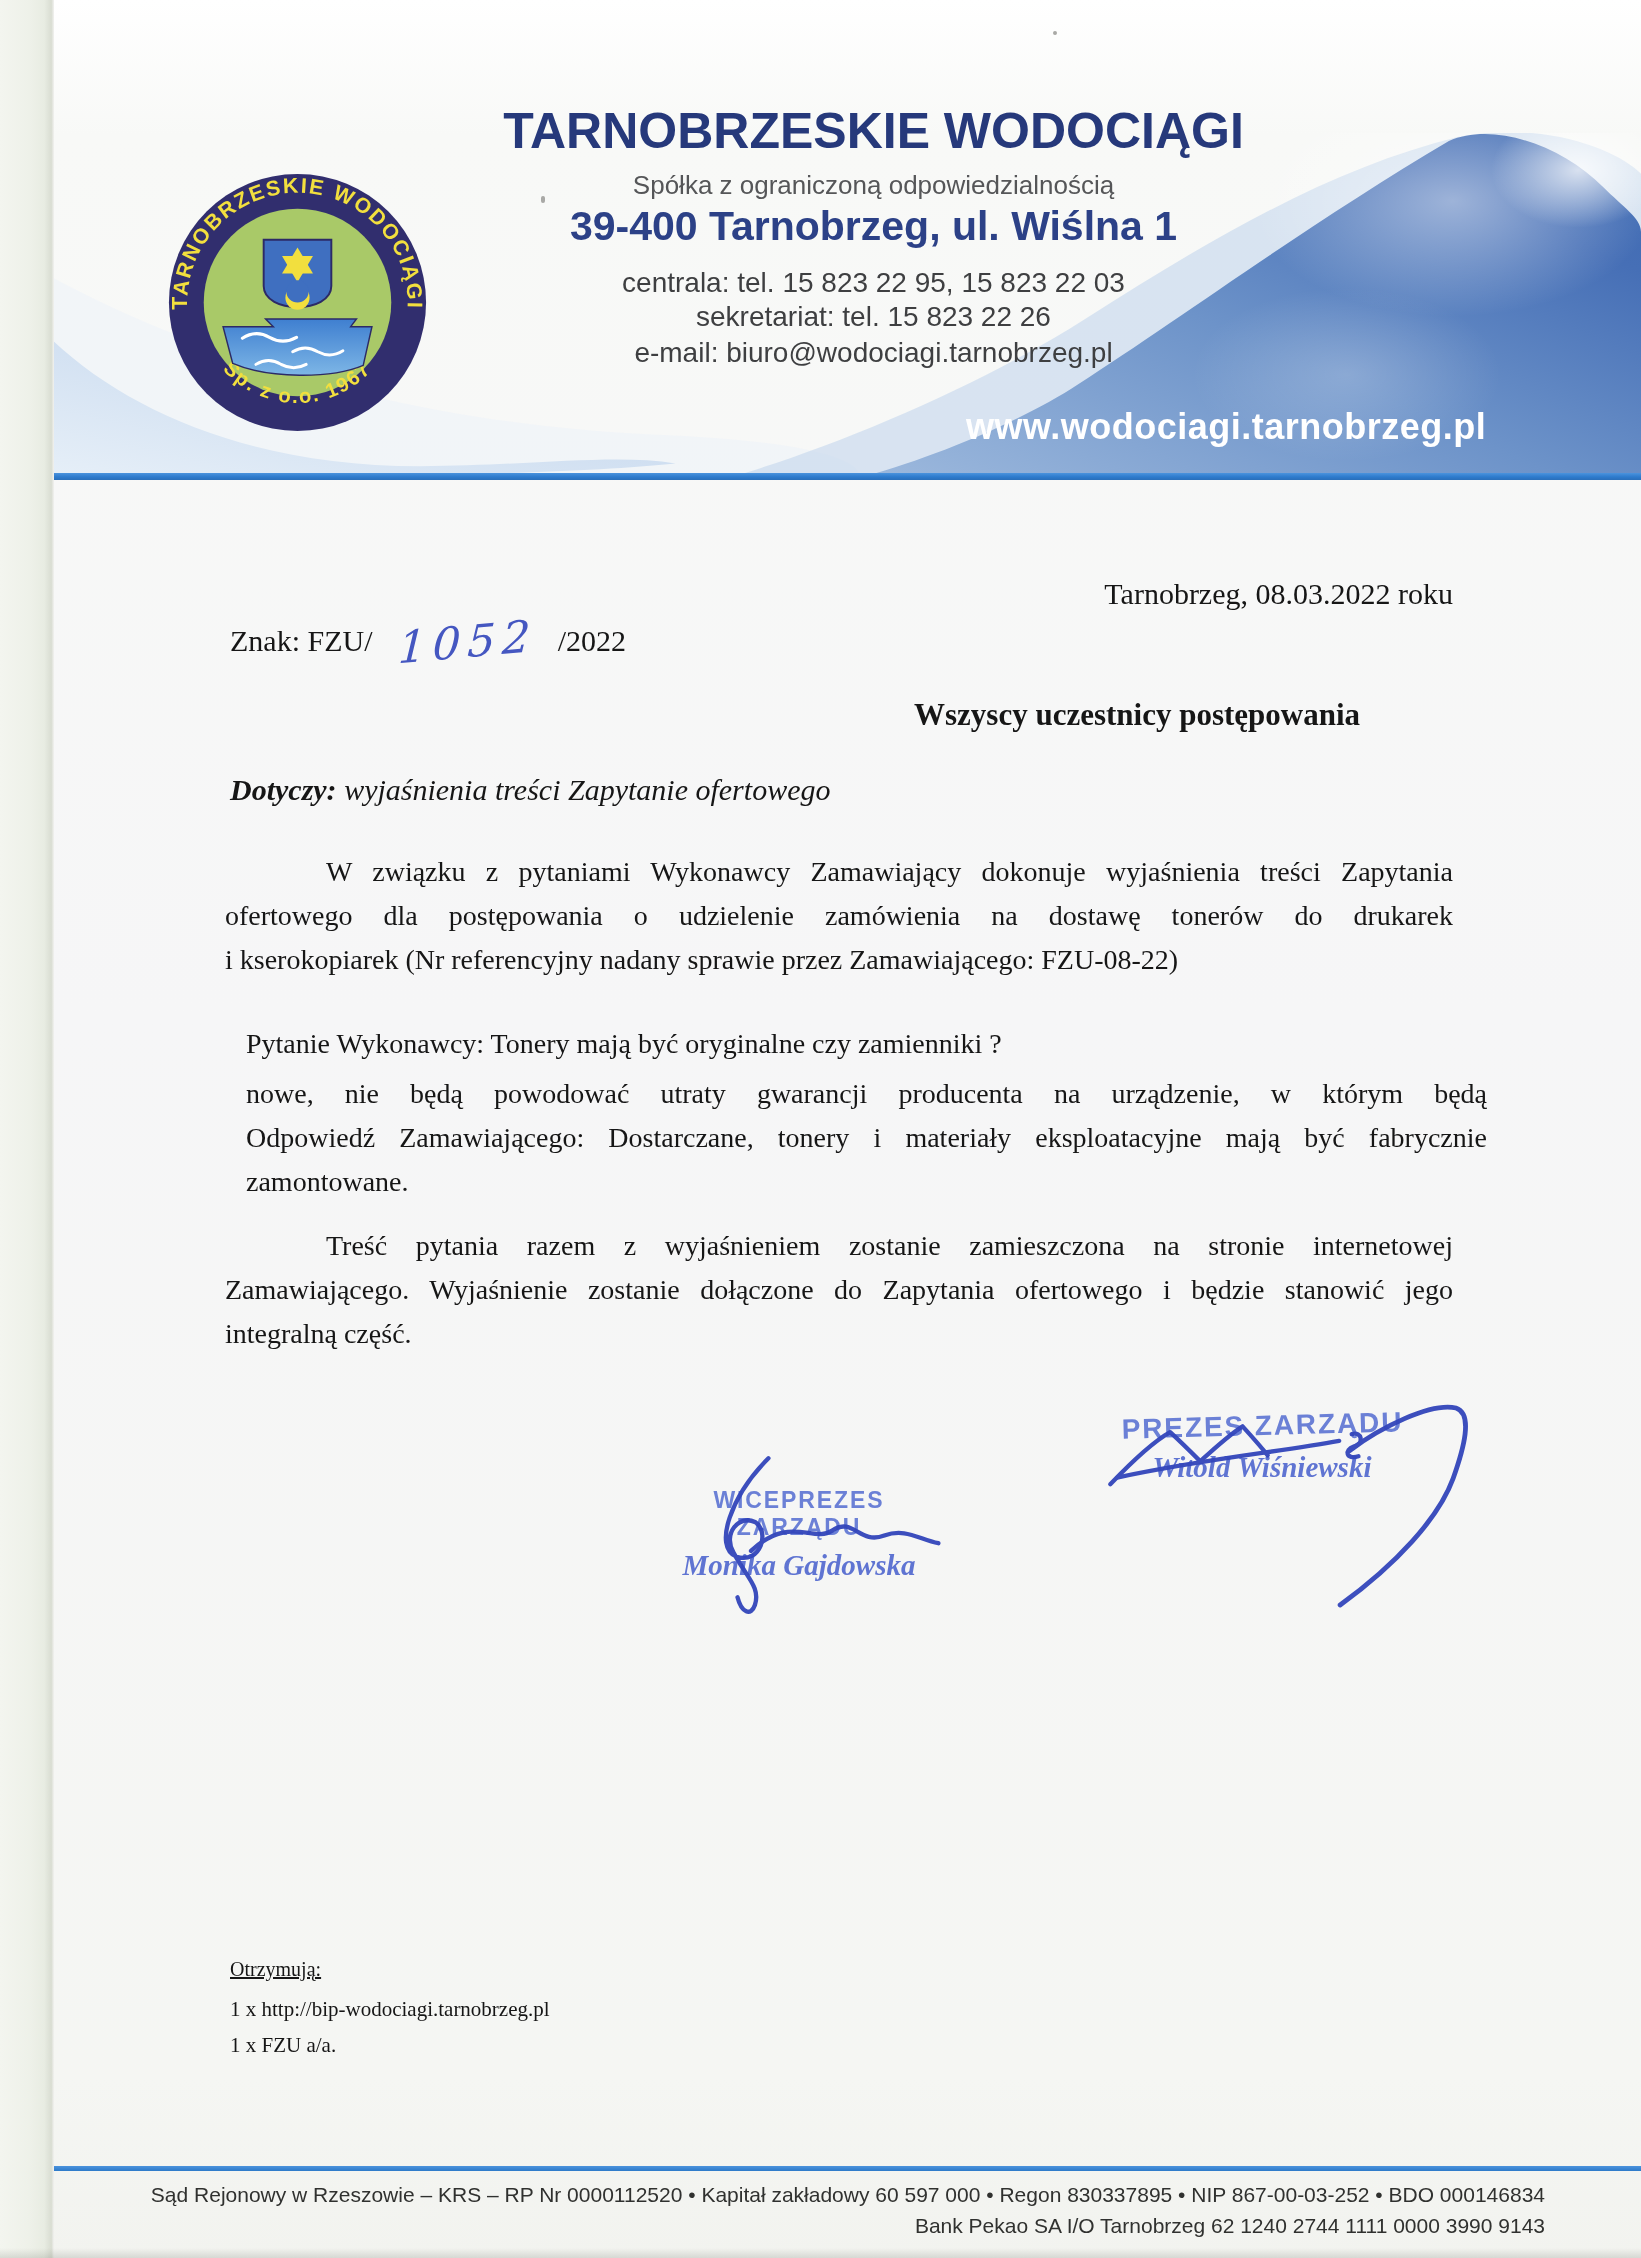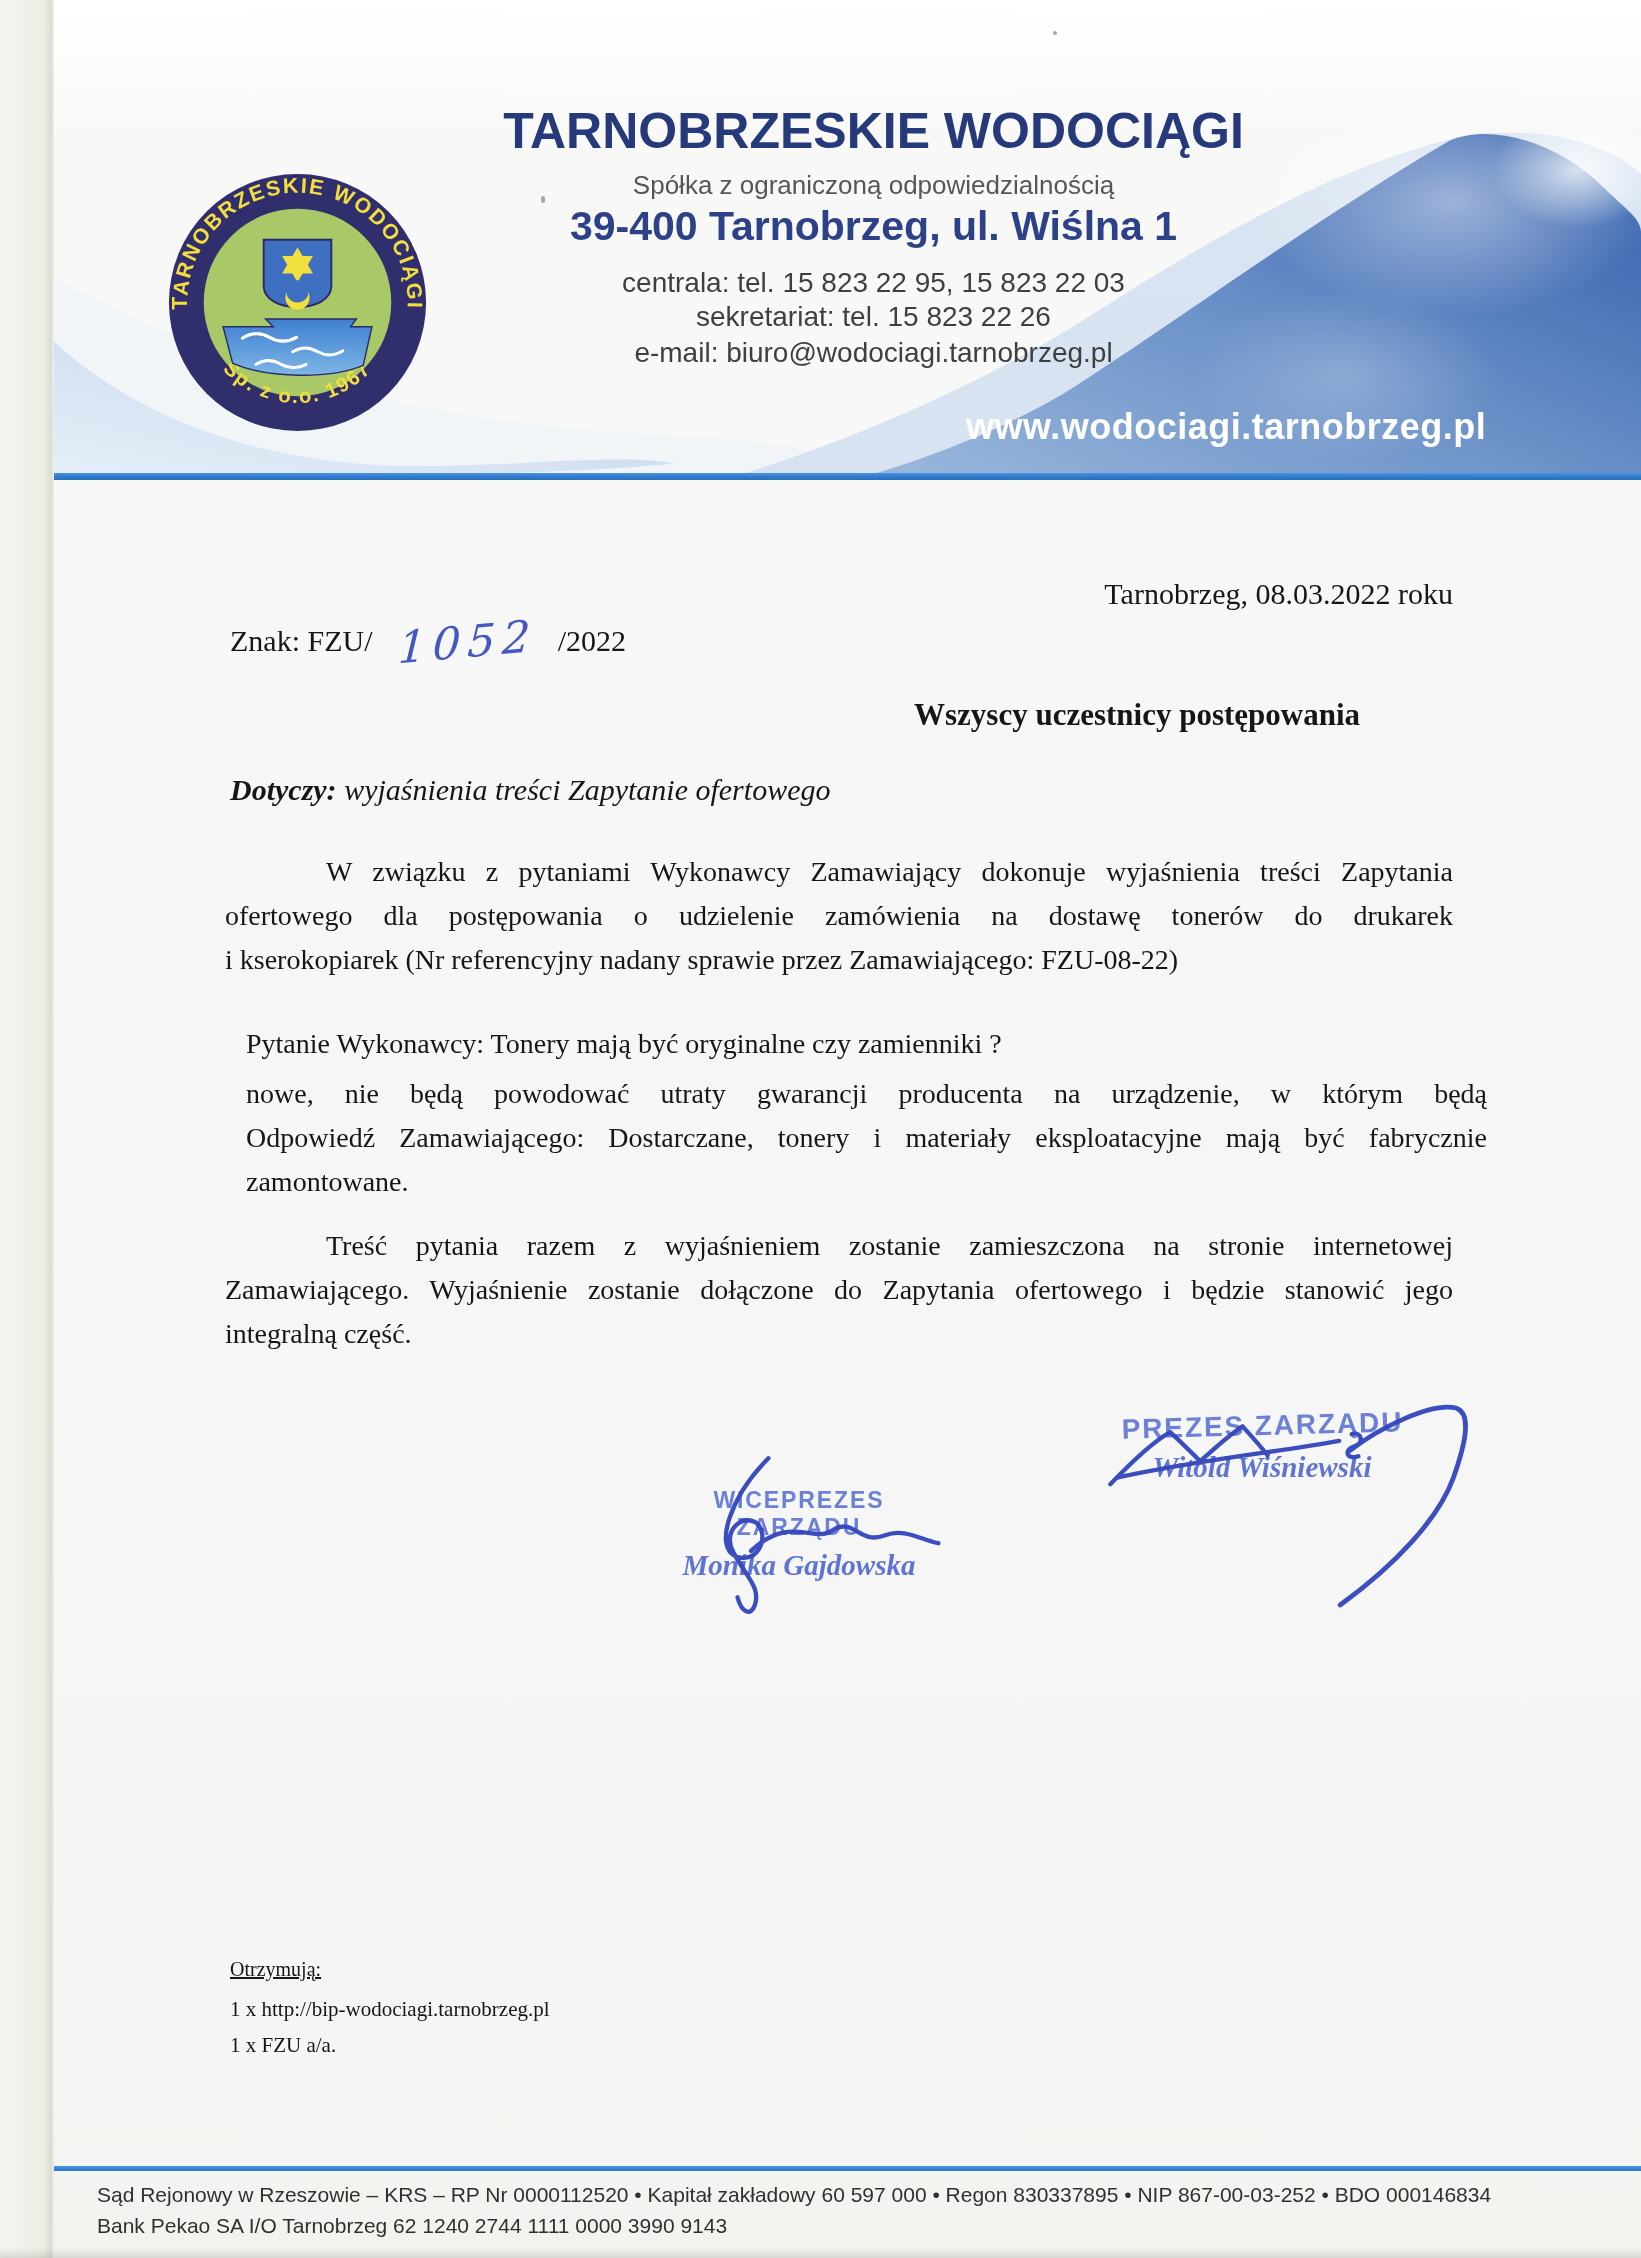--- a/index.html
+++ b/index.html
@@ -56,21 +56,21 @@
   .st-left{left:659px;top:1487px;width:280px;text-align:center;font-size:23px;letter-spacing:1.9px;}
   .sn-left{left:666px;top:1549px;width:266px;text-align:center;font-size:29px;}
   .st-right{left:1120px;top:1410px;width:285px;text-align:center;font-size:28px;letter-spacing:1.9px;transform:rotate(-1.5deg);}
   .sn-right{left:1134px;top:1451px;width:256px;text-align:center;font-size:29px;}
   .sig-svg{position:absolute;left:579px;top:1352px;}
 
   
   .dist-head{position:absolute;left:230px;top:1958px;font-size:20px;text-decoration:underline;}
   .dist-item{position:absolute;left:230px;font-size:21px;}
   .d1{top:1997px;} .d2{top:2033px;}
-  .footer-text{position:absolute;left:97px;width:1448px;text-align:left;
+  .footer-text{position:absolute;left:97px;width:1448px;text-align:right;
     font-family:"Liberation Sans",sans-serif;font-size:21px;color:#30312f;}
   .f1{top:2183px;} .f2{top:2214px;}
 </style>
 </head>
 <body>
 
 <div class="page">
 
   <svg class="wave-svg" width="1588" height="348" viewBox="0 0 1645 360">
     <defs>

